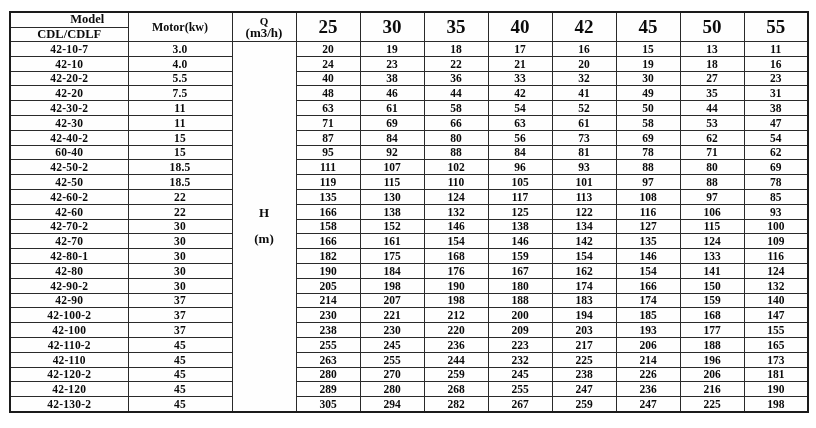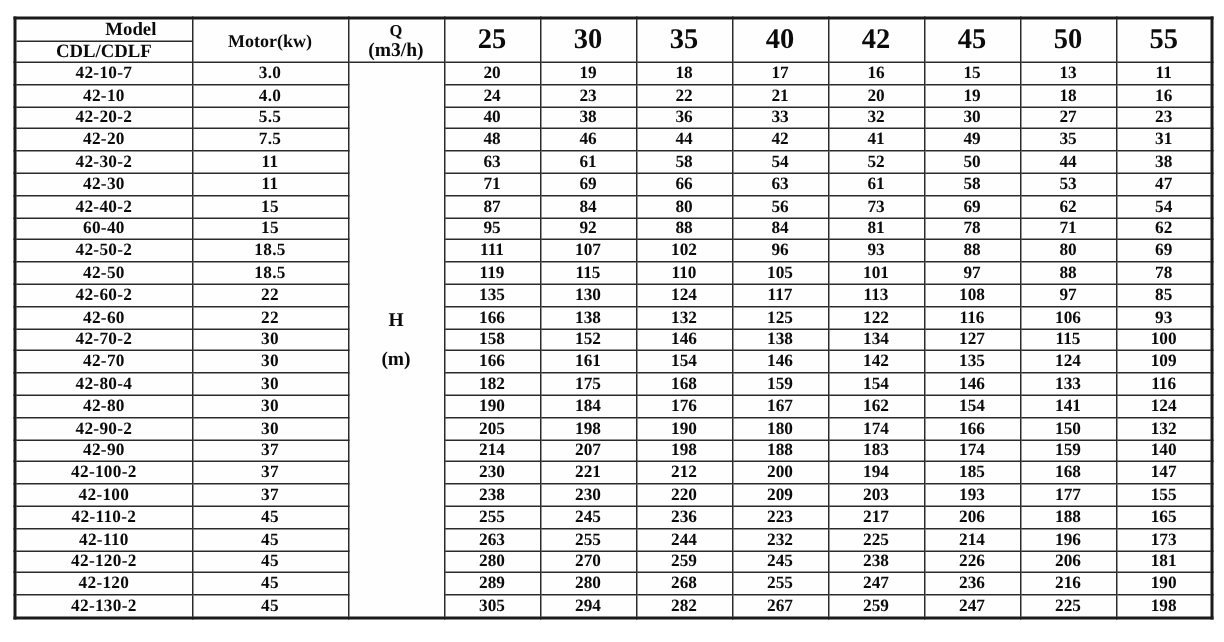--- a/index.html
+++ b/index.html
@@ -275,21 +275,21 @@
           <td class="c-val">166</td>
           <td class="c-val">161</td>
           <td class="c-val">154</td>
           <td class="c-val">146</td>
           <td class="c-val">142</td>
           <td class="c-val">135</td>
           <td class="c-val">124</td>
           <td class="c-val">109</td>
         </tr>
         <tr>
-          <td class="c-model">42-80-4</td>
+          <td class="c-model">42-80-1</td>
           <td class="c-motor">30</td>
           <td class="c-val">182</td>
           <td class="c-val">175</td>
           <td class="c-val">168</td>
           <td class="c-val">159</td>
           <td class="c-val">154</td>
           <td class="c-val">146</td>
           <td class="c-val">133</td>
           <td class="c-val">116</td>
         </tr>

